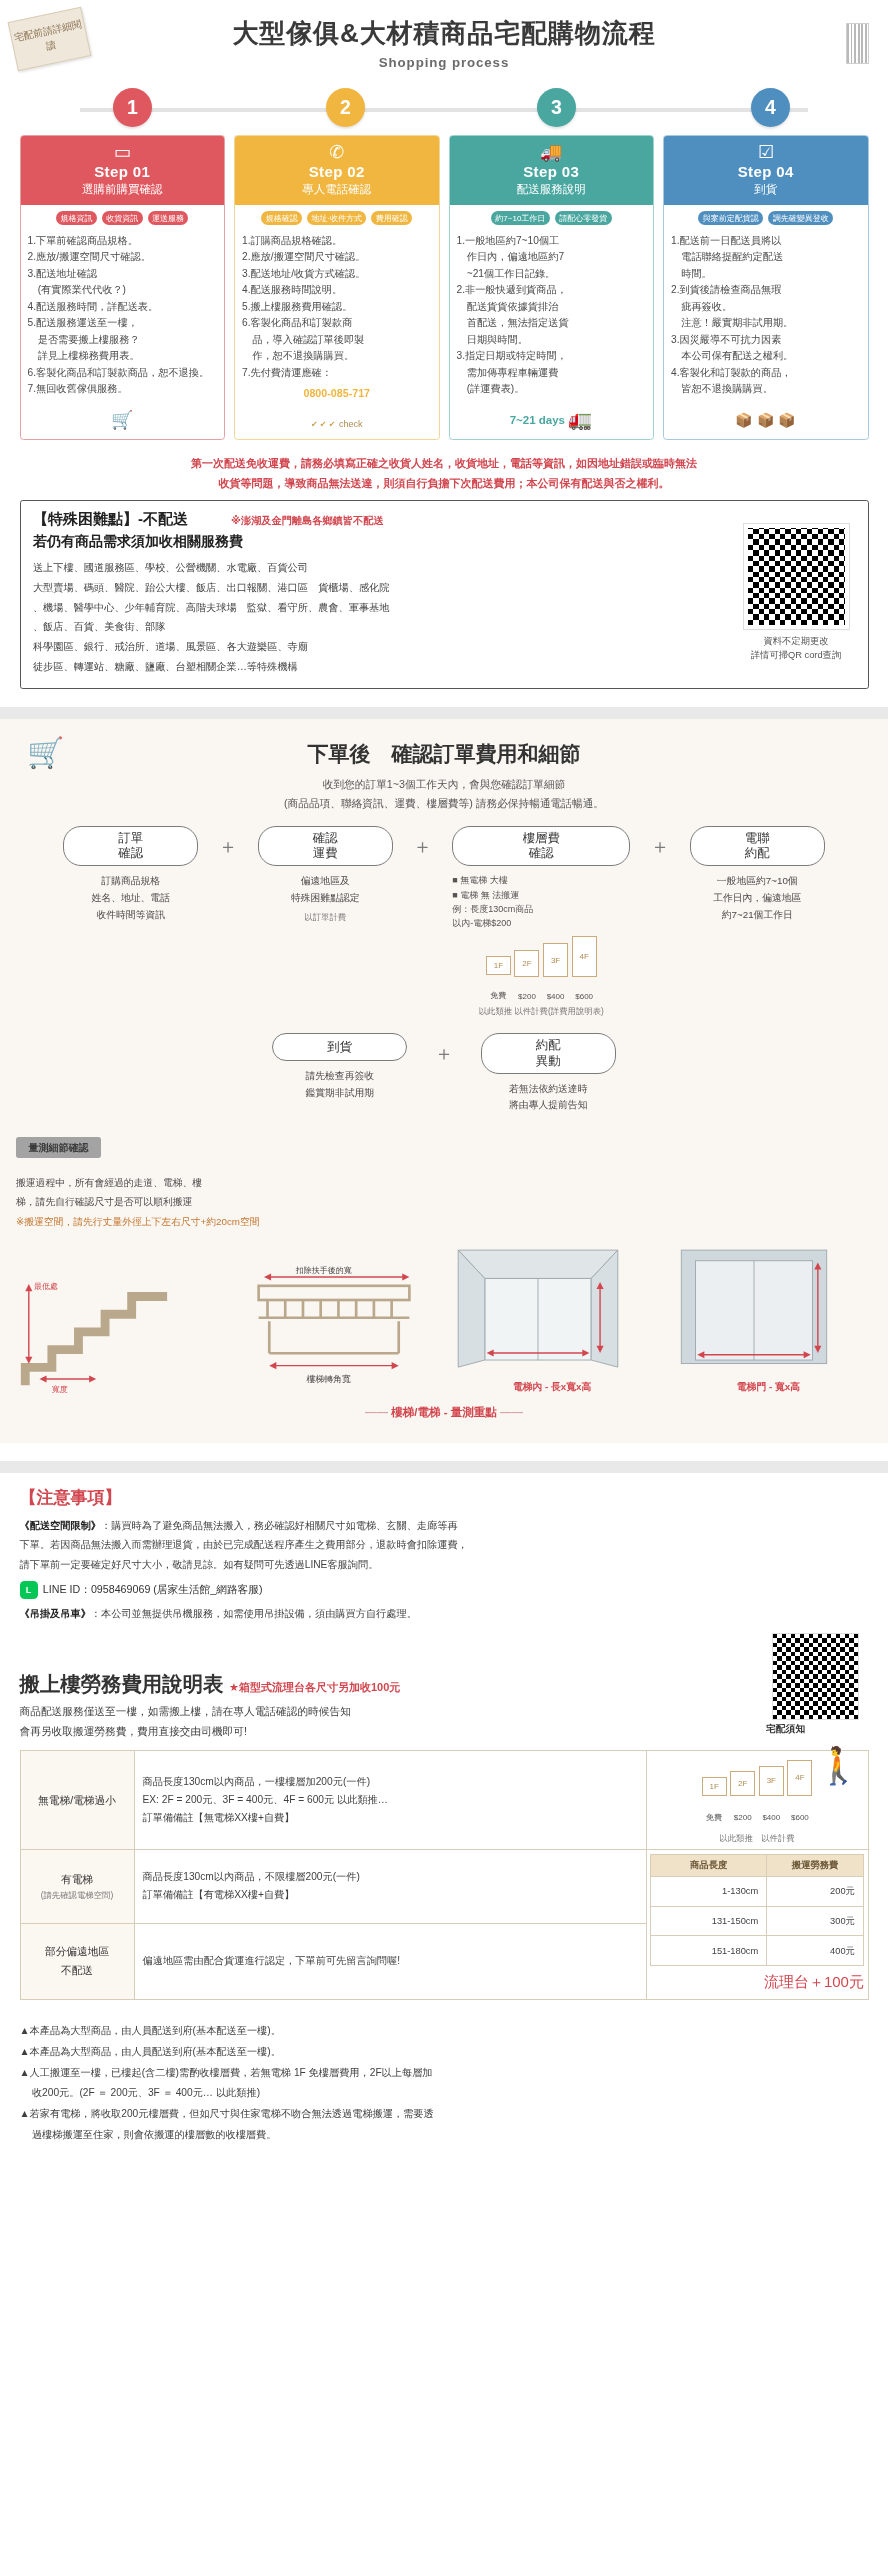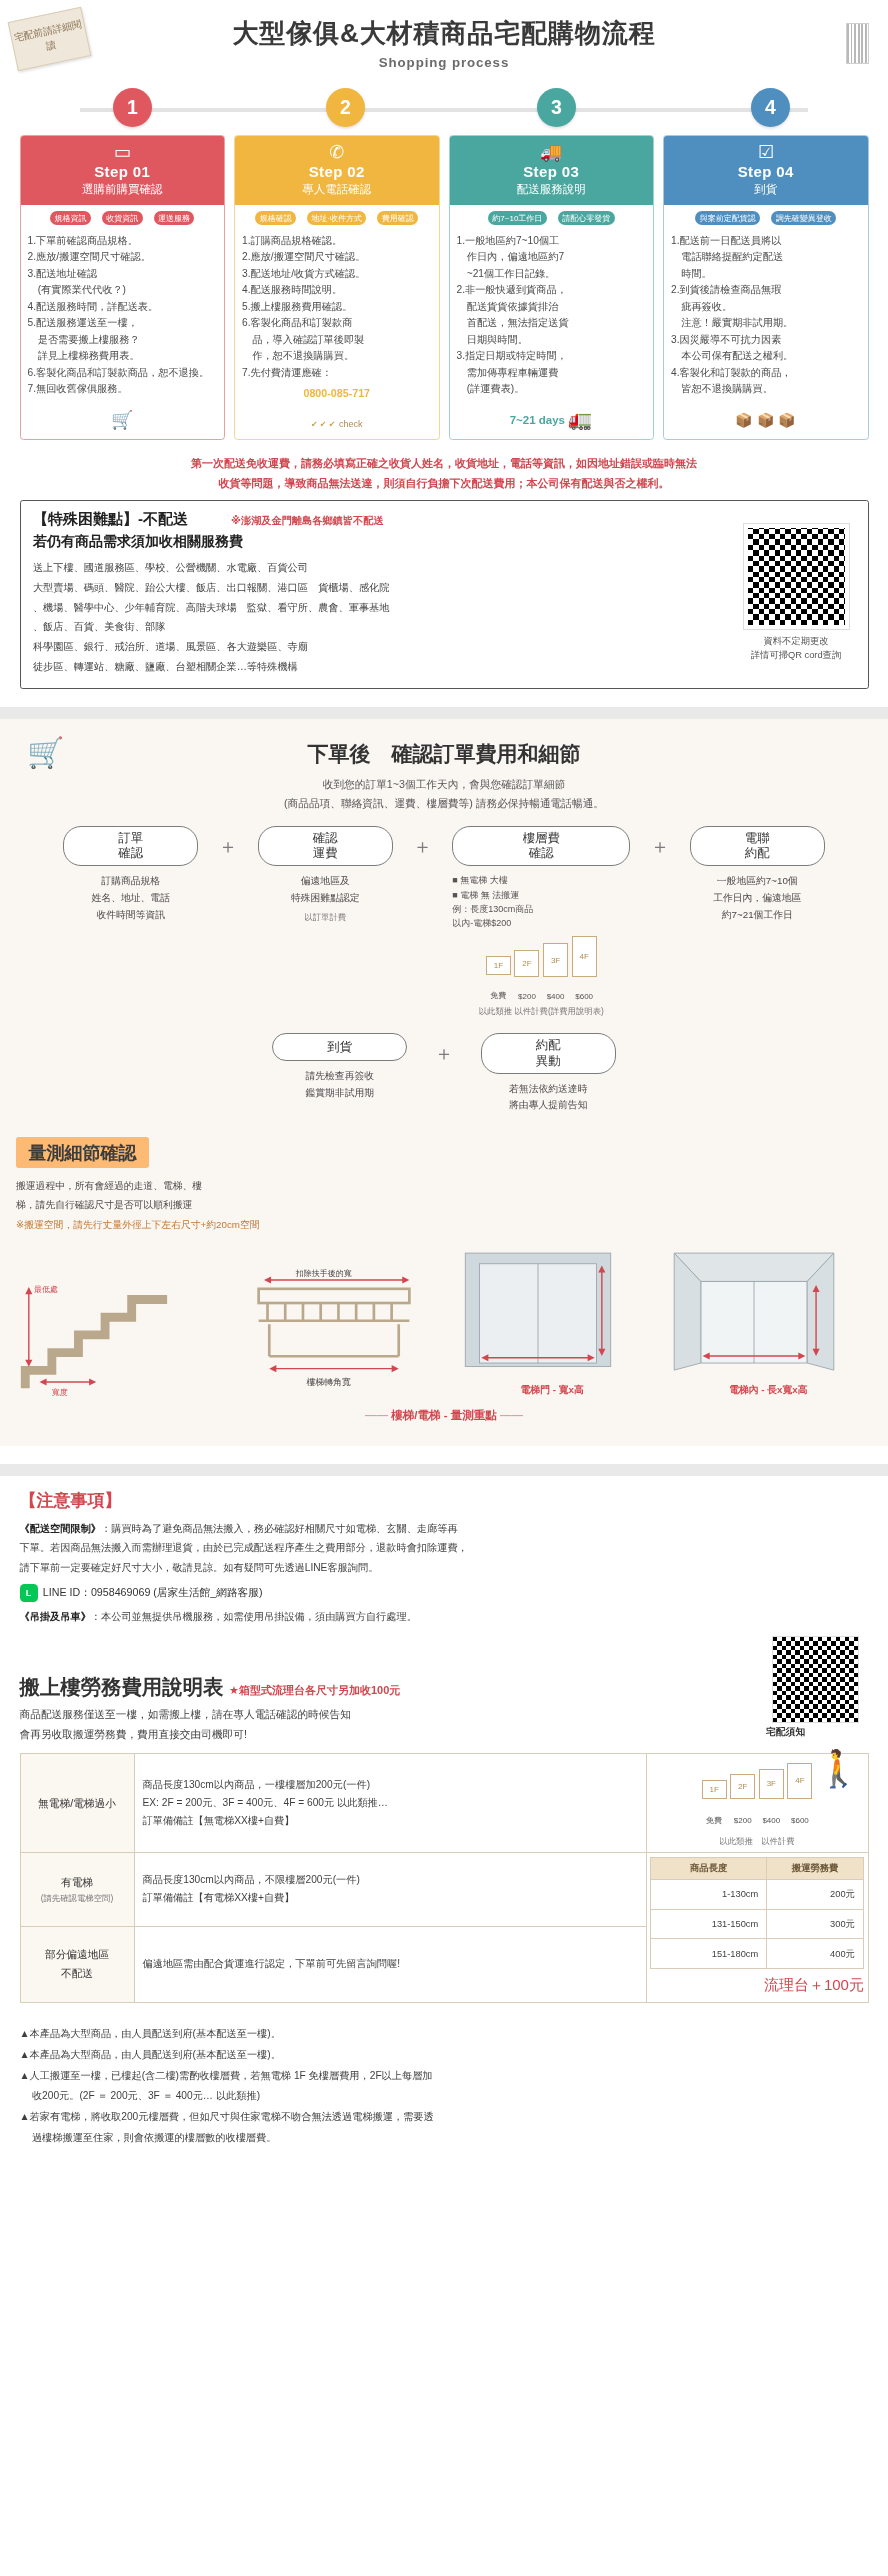--- a/index.html
+++ b/index.html
@@ -48,21 +48,21 @@
   .dot.d3 { left:537px; background:#4aa7a0; }
   .dot.d4 { left:751px; background:#4f8fc0; }
 
   
   .steps-row { display:flex; gap:9px; padding:0 19.5px; align-items:stretch; }
   .card { flex:1; border:1.8px solid #ccc; border-radius:3.6px; background:#fff; overflow:hidden; }
   .card .c-head { padding:7px 5.3px 8px; text-align:center; color:#fff; }
   .card .c-head .t1 { font-size:15px; font-weight:bold; letter-spacing:0.4px; }
   .card .c-head .t2 { font-size:11.5px; margin-top:2.7px; }
   .card .c-ico { font-size:18px; line-height:1; margin-bottom:1.8px; display:block; }
-  .pills { display:flex; gap:11px; justify-content:center; padding:5.3px 3.6px 3.6px; flex-wrap:wrap; }
+  .pills { display:flex; gap:5px; justify-content:center; padding:5.3px 3.6px 3.6px; flex-wrap:wrap; }
   .pill { font-size:8px; color:#fff; border-radius:7px; padding:1.8px 4.4px; white-space:nowrap; }
   .c-body { padding:3.6px 7px 7px; font-size:10.2px; line-height:1.62; color:#4a4a4a; }
   .c-body p { margin:0; }
   .c-foot { height:30px; display:flex; align-items:center; justify-content:center; gap:3.6px; font-size:9px; }
   .card1 { border-color:#e5a0a4; } .card1 .c-head { background:#e0585f; } .card1 .pill { background:#e0585f; }
   .card2 { border-color:#f2d696; } .card2 .c-head { background:#f0b63f; } .card2 .pill { background:#f0b63f; }
   .card3 { border-color:#9ed2ce; } .card3 .c-head { background:#4aa7a0; } .card3 .pill { background:#4aa7a0; }
   .card4 { border-color:#a8c9e2; } .card4 .c-head { background:#4f8fc0; } .card4 .pill { background:#4f8fc0; }
   .tel { color:#f0b63f; font-weight:bold; font-size:10.7px; }
   .days { color:#4aa7a0; font-weight:bold; font-size:11.5px; }
@@ -103,21 +103,21 @@
   .plus { font-size:19.5px; color:#7c7c7c; padding-top:7px; }
   .note { font-size:8.4px; color:#777; text-align:center; margin-top:5.3px; }
   .bars { display:flex; gap:3.6px; justify-content:center; margin-top:5.3px; align-items:flex-end; }
   .bar { width:25px; text-align:center; }
   .bar .box { height:19.5px; border:0.9px solid #c9ab7e; background:#fff; color:#b08b52; font-size:8px; display:flex; align-items:center; justify-content:center; }
   .bar .lab { font-size:8px; color:#555; margin-top:15px; }
   .mini { font-size:9px; color:#555; line-height:1.6; text-align:left; }
 
   
   .meas { margin:23px 16px 0; }
-  .meas h3 { display:inline-block; background:#fdba74; font-size:18px; padding:3.6px 12.4px; border-radius:2.7px; margin:0 0 7px; color:#3c3c3c; }
+  .meas h3 { display:inline-block; background:#a3a3a3; font-size:10px; padding:3.6px 12.4px; border-radius:2.7px; margin:0 0 14px; color:#3c3c3c; }
   .meas p { font-size:9.8px; line-height:1.8; margin:1.8px 0; color:#4a4a4a; }
   .meas .warn { color:#c4752f; }
 
   .diagrams { display:flex; gap:9px; margin:12.4px 16px 0; align-items:flex-end; }
   .dg { flex:1; text-align:center; }
   .dg .cap { font-size:9.8px; color:#d2474f; margin-top:5.3px; font-weight:bold; }
   .measfoot { text-align:center; font-size:11.5px; color:#d2474f; margin:10.7px 0 0; font-weight:bold; }
   .measfoot .dash { color:#d8a0a4; }
 
   
@@ -440,48 +440,48 @@
           </g>
           <line x1="46" y1="118" x2="184" y2="118" stroke="#d2474f" stroke-width="1.6"></line>
           <polygon points="42,118 50,114 50,122" fill="#d2474f"></polygon>
           <polygon points="188,118 180,114 180,122" fill="#d2474f"></polygon>
           <text x="84" y="136" font-size="10" fill="#444" font-family="Liberation Sans">樓梯轉角寬</text>
         </svg>
       </div>
 
       <div class="dg">
         <svg width="178" height="133" viewBox="0 0 200 150">
-          <rect x="18" y="8" width="164" height="128" fill="#cfd8dc" stroke="#9aa6ab"></rect>
-          <rect x="34" y="20" width="132" height="112" fill="#eceff1" stroke="#9aa6ab"></rect>
-          <line x1="100" y1="20" x2="100" y2="132" stroke="#9aa6ab"></line>
-          <line x1="40" y1="126" x2="160" y2="126" stroke="#d2474f" stroke-width="1.6"></line>
-          <polygon points="36,126 44,122 44,130" fill="#d2474f"></polygon>
-          <polygon points="164,126 156,122 156,130" fill="#d2474f"></polygon>
-          <line x1="172" y1="26" x2="172" y2="120" stroke="#d2474f" stroke-width="1.6"></line>
-          <polygon points="172,22 168,30 176,30" fill="#d2474f"></polygon>
-          <polygon points="172,124 168,116 176,116" fill="#d2474f"></polygon>
-        </svg>
-        <div class="cap">電梯門 - 寬x高</div>
-      </div>
-
-      <div class="dg">
-        <svg width="178" height="133" viewBox="0 0 200 150">
           <polygon points="10,8 190,8 160,40 40,40" fill="#e0e5e7" stroke="#9aa6ab"></polygon>
           <polygon points="40,40 160,40 160,132 40,132" fill="#f1f4f5" stroke="#9aa6ab"></polygon>
           <polygon points="10,8 40,40 40,132 10,140" fill="#d8dfe2" stroke="#9aa6ab"></polygon>
           <polygon points="190,8 160,40 160,132 190,140" fill="#d8dfe2" stroke="#9aa6ab"></polygon>
           <line x1="100" y1="40" x2="100" y2="132" stroke="#9aa6ab"></line>
           <line x1="46" y1="124" x2="154" y2="124" stroke="#d2474f" stroke-width="1.6"></line>
           <polygon points="42,124 50,120 50,128" fill="#d2474f"></polygon>
           <polygon points="158,124 150,120 150,128" fill="#d2474f"></polygon>
           <line x1="170" y1="48" x2="170" y2="120" stroke="#d2474f" stroke-width="1.6"></line>
           <polygon points="170,44 166,52 174,52" fill="#d2474f"></polygon>
           <polygon points="170,124 166,116 174,116" fill="#d2474f"></polygon>
         </svg>
         <div class="cap">電梯內 - 長x寬x高</div>
+      </div>
+
+      <div class="dg">
+        <svg width="178" height="133" viewBox="0 0 200 150">
+          <rect x="18" y="8" width="164" height="128" fill="#cfd8dc" stroke="#9aa6ab"></rect>
+          <rect x="34" y="20" width="132" height="112" fill="#eceff1" stroke="#9aa6ab"></rect>
+          <line x1="100" y1="20" x2="100" y2="132" stroke="#9aa6ab"></line>
+          <line x1="40" y1="126" x2="160" y2="126" stroke="#d2474f" stroke-width="1.6"></line>
+          <polygon points="36,126 44,122 44,130" fill="#d2474f"></polygon>
+          <polygon points="164,126 156,122 156,130" fill="#d2474f"></polygon>
+          <line x1="172" y1="26" x2="172" y2="120" stroke="#d2474f" stroke-width="1.6"></line>
+          <polygon points="172,22 168,30 176,30" fill="#d2474f"></polygon>
+          <polygon points="172,124 168,116 176,116" fill="#d2474f"></polygon>
+        </svg>
+        <div class="cap">電梯門 - 寬x高</div>
       </div>
     </div>
 
     <div class="measfoot">
       <span class="dash">——</span>
       <span>樓梯/電梯 - 量測重點</span>
       <span class="dash">——</span>
     </div>
   </div>
 

